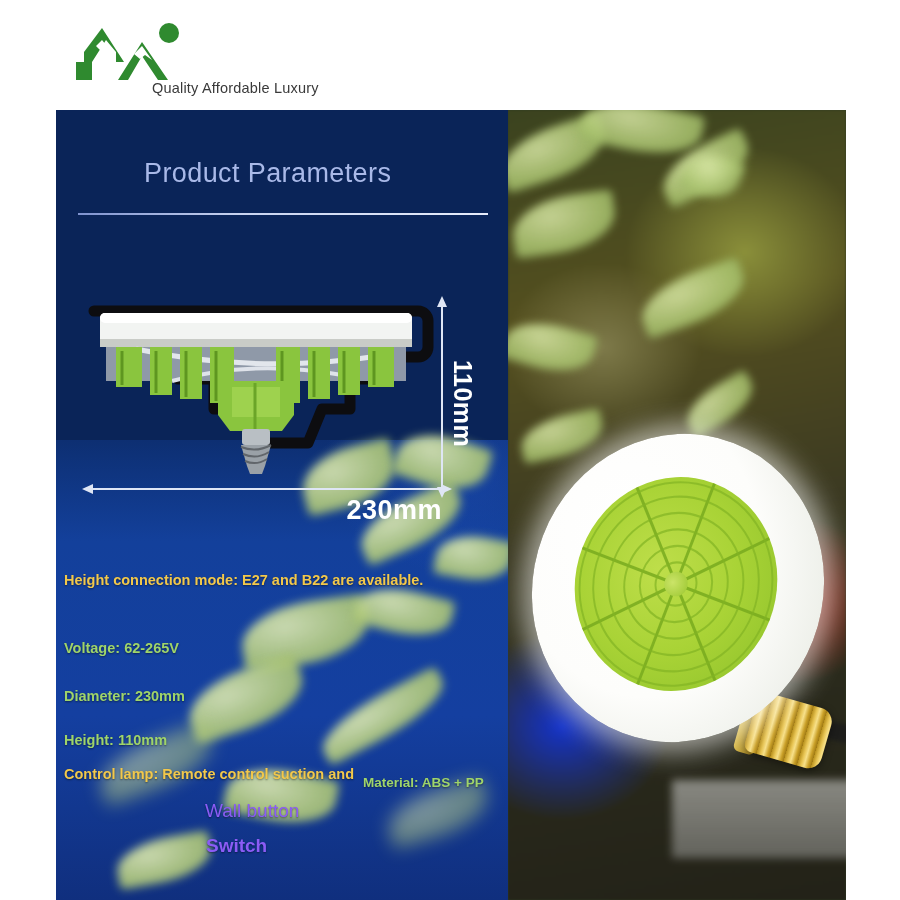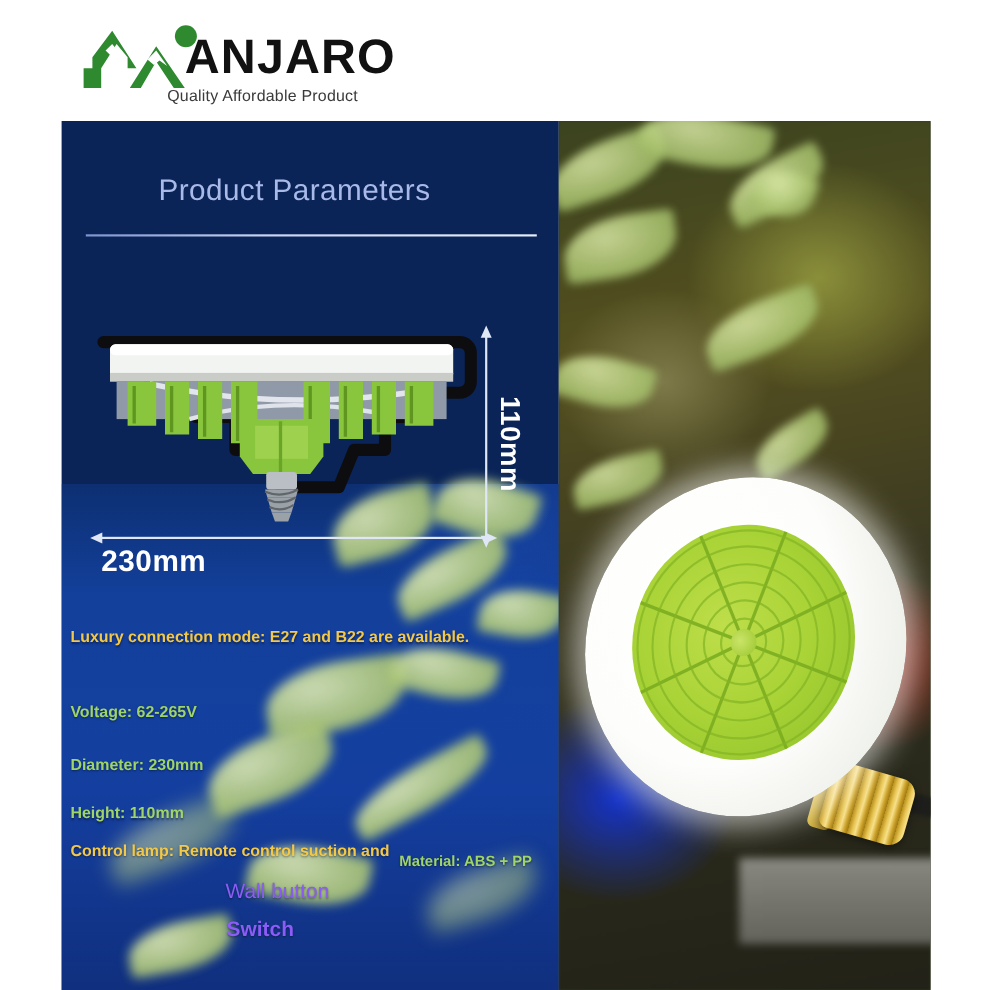--- a/index.html
+++ b/index.html
@@ -109,21 +109,21 @@
     width: 0; height: 0;
     border-top: 5px solid transparent;
     border-bottom: 5px solid transparent;
   }
   #arrow-left  { left: -10px;  border-right: 11px solid #dfe6f5; }
   #arrow-right { right: -10px; border-left: 11px solid #dfe6f5; }
   #dim-width-label {
     position: absolute;
     left: 36px; top: 385px;
     width: 350px;
-    text-align: left;
+    text-align: right;
     font-size: 27px;
     font-weight: bold;
     color: #ffffff;
     letter-spacing: .5px;
   }
   #dim-height {
     position: absolute;
     left: 385px; top: 196px;
     width: 2px; height: 182px;
     background: #dfe6f5;
@@ -284,22 +284,21 @@
 <div id="brand-header">
 
   <svg id="logo-mark" viewBox="0 0 120 62">
     <path d="M4 58 L4 40 L12 40 L12 30 L30 6 L52 40 L44 40 L44 30 L34 18 L20 40 L20 58 Z" fill="#2f8a2f"></path>
     <path d="M46 58 L70 20 L96 58 L86 58 L70 34 L56 58 Z" fill="#2f8a2f"></path>
     <path d="M24 24 L30 18 L38 28 L33 25 L29 29 Z" fill="#ffffff"></path>
     <path d="M62 32 L70 24 L80 38 L73 33 L68 37 Z" fill="#ffffff"></path>
     <circle cx="97" cy="11" r="10" fill="#2f8a2f"></circle>
   </svg>
 
-  <div id="brand-wordmark">ANJARO</div>
-  <div id="brand-tagline">Quality Affordable Product</div>
+  <div id="brand-tagline">Quality Affordable Luxury</div>
 </div>
 
 <div id="panel-row">
 
   <div id="spec-panel">
 
     <div id="spec-panel-lower">
       <div class="leaf" style="left:245px; top:8px;   width:96px; height:58px; transform:rotate(-14deg);"></div>
       <div class="leaf" style="left:340px; top:-4px;  width:92px; height:52px; transform:rotate(18deg);"></div>
       <div class="leaf" style="left:300px; top:60px;  width:110px;height:46px; transform:rotate(-24deg);"></div>
@@ -365,21 +364,21 @@
       <span class="arrow-h" id="arrow-right"></span>
     </div>
     <div id="dim-width-label">230mm</div>
 
     <div id="dim-height">
       <span class="arrow-v" id="arrow-top"></span>
       <span class="arrow-v" id="arrow-bottom"></span>
     </div>
     <div id="dim-height-label">110mm</div>
 
-    <div class="spec-line c-gold" id="spec-power">Luxury connection mode: E27 and B22 are available.</div>
+    <div class="spec-line c-gold" id="spec-power">Height connection mode: E27 and B22 are available.</div>
     <div class="spec-line c-green" id="spec-voltage">Voltage: 62-265V</div>
     <div class="spec-line c-green" id="spec-diameter">Diameter: 230mm</div>
     <div class="spec-line c-green" id="spec-height">Height: 110mm</div>
     <div class="spec-line c-gold" id="spec-control">Control lamp: Remote control suction and</div>
     <div class="spec-line c-green" id="spec-material">Material: ABS + PP</div>
     <div class="spec-line c-teal" id="spec-wallbtn">Wall button</div>
     <div class="spec-line c-teal" id="spec-switch">Switch</div>
   </div>
 
   <div id="photo-panel">

